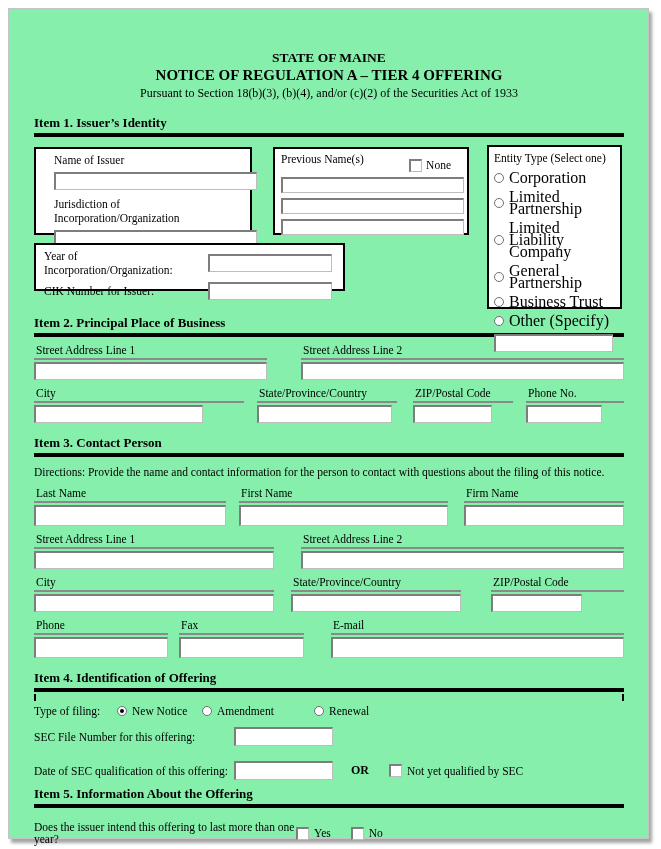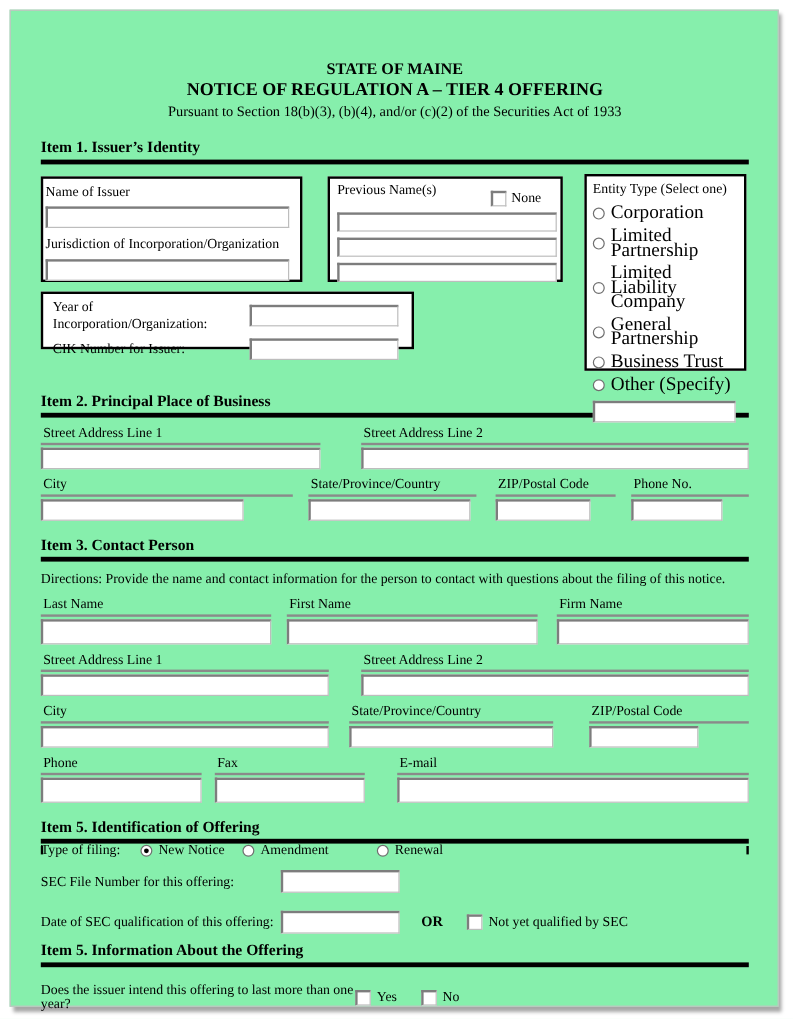--- a/index.html
+++ b/index.html
@@ -30,21 +30,21 @@
   .cb{display:inline-block;width:10px;height:10px;background:#fff;flex:none;
       border-top:2px solid #7d7d7d;border-left:2px solid #7d7d7d;
       border-bottom:1px solid #bdbdbd;border-right:1px solid #bdbdbd;}
   .radio{display:inline-block;width:10px;height:10px;border-radius:50%;background:#fff;flex:none;
          border:1.5px solid #6f6f6f;box-sizing:border-box;}
   .radio.sel::after{content:'';display:block;width:4px;height:4px;border-radius:50%;background:#000;margin:1.5px auto 0;}
 
   
   .i1-body{position:relative;height:178px;}
   .bx{position:absolute;border:2px solid #000;box-sizing:border-box;background:#fff;}
-  .bx-issuer{left:0;top:10px;width:218px;height:88px;padding:4px 2px;}
+  .bx-issuer{left:0;top:10px;width:218px;height:88px;padding:4px 18px;}
   .bx-issuer .tf{width:200px;margin:5px 0 7px;}
   .bx-prev{left:239px;top:10px;width:196px;height:88px;padding:3px 6px;}
   .prev-head{display:flex;justify-content:space-between;align-items:flex-start;}
   .none-grp{display:flex;align-items:center;gap:4px;margin:6px 10px 0 0;}
   .bx-prev .tf{width:180px;margin-top:5px;height:13px;}
   .bx-entity{left:453px;top:8px;width:135px;height:164px;padding:4px 5px;}
   .ent-opt{display:flex;align-items:center;gap:5px;margin-top:7px;}
   .ent-opt .lbl{font-size:16px;line-height:12px;}
   .bx-entity .tf{width:116px;margin-top:7px;}
   .bx-yearcik{left:0;top:106px;width:311px;height:48px;padding:8px 8px 0;}
@@ -74,38 +74,38 @@
   .i3n2{width:209px;margin-right:16px;}
   .i3s1{width:240px;margin-right:27px;}
   .i3c1{width:240px;margin-right:17px;}
   .i3c2{width:170px;margin-right:30px;}
   .i3c3 .tf{width:88px;}
   .i3p1{width:134px;margin-right:11px;}
   .i3p2{width:125px;margin-right:27px;}
   .i3r4 .tf{height:18px;}
 
   
-  .filing-row{display:flex;align-items:center;}
+  .filing-row{display:flex;align-items:center;margin-top:13px;}
   .fl-label{width:83px;font-size:11.5px;}
   .grp{display:flex;align-items:center;gap:5px;}
   .grp .lbl{line-height:12px;}
   .g1{width:85px;} .g2{width:112px;}
   .inline-row{display:flex;align-items:center;margin-top:10px;}
   .inline-row .lbl{width:200px;}
   .if{width:96px;height:16px;}
   .or{font-weight:bold;font-size:12px;margin:0 20px 0 18px;text-align:right;}
   .cbgrp{display:flex;align-items:center;gap:5px;}
   .date-row{margin-top:15px;}
 
   
   .q-row{display:flex;align-items:center;margin-top:13px;}
   .q-text{width:262px;font-size:11.5px;}
   .yn{margin-right:20px;}
 
-  .mt14{margin-top:14px;} .mt8{margin-top:11px;}
+  .mt14{margin-top:14px;} .mt8{margin-top:0;}
   .mt12{margin-top:12px;} .mt6{margin-top:6px;}
 </style>
 </head>
 <body>
 
 <div class="paper">
   <div class="content">
 
     <div class="titles">
       <div class="t1">STATE OF MAINE</div>
@@ -264,21 +264,21 @@
           <div class="tf tf-block"></div>
         </div>
         <div class="fcol flex1">
           <div class="lbl-u">E-mail</div>
           <div class="tf tf-block"></div>
         </div>
       </div>
     </div>
 
     <div class="sec mt12">
-      <div class="sec-h">Item 5. Identification of Offering</div>
+      <div class="sec-h">Item 4. Identification of Offering</div>
       <div class="barwrap">
         <div class="bar"></div>
         <div class="tick tick-l"></div>
         <div class="tick tick-r"></div>
       </div>
       <div class="filing-row">
         <div class="fl-label">Type of filing:</div>
         <div class="grp g1">
           <span class="radio sel"></span>
           <span class="lbl">New Notice</span>

